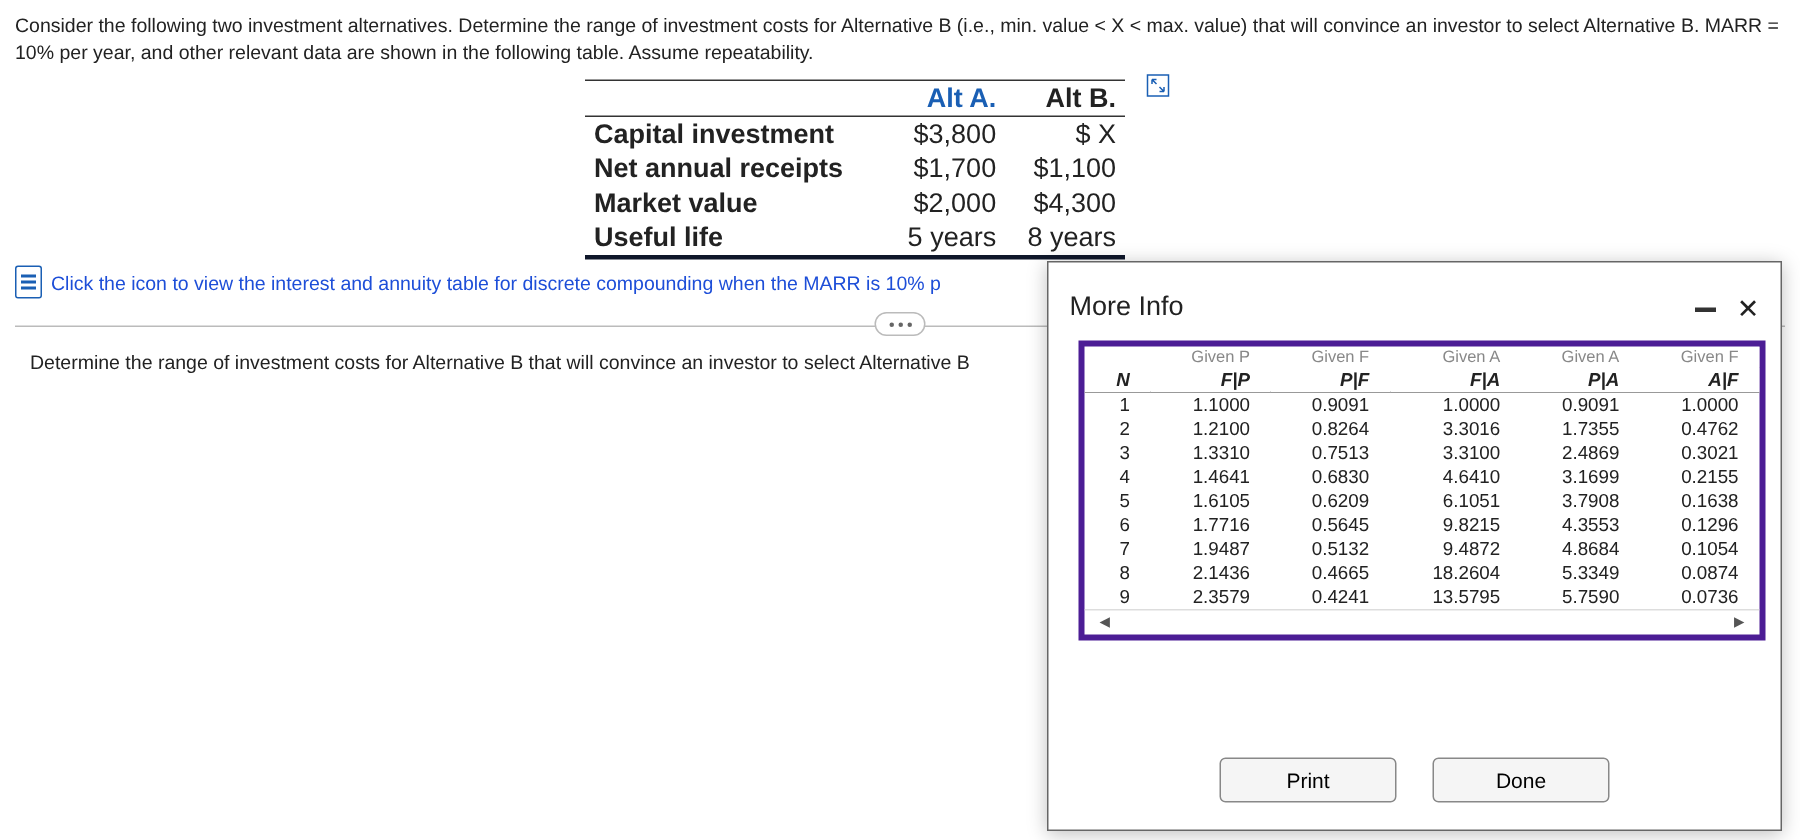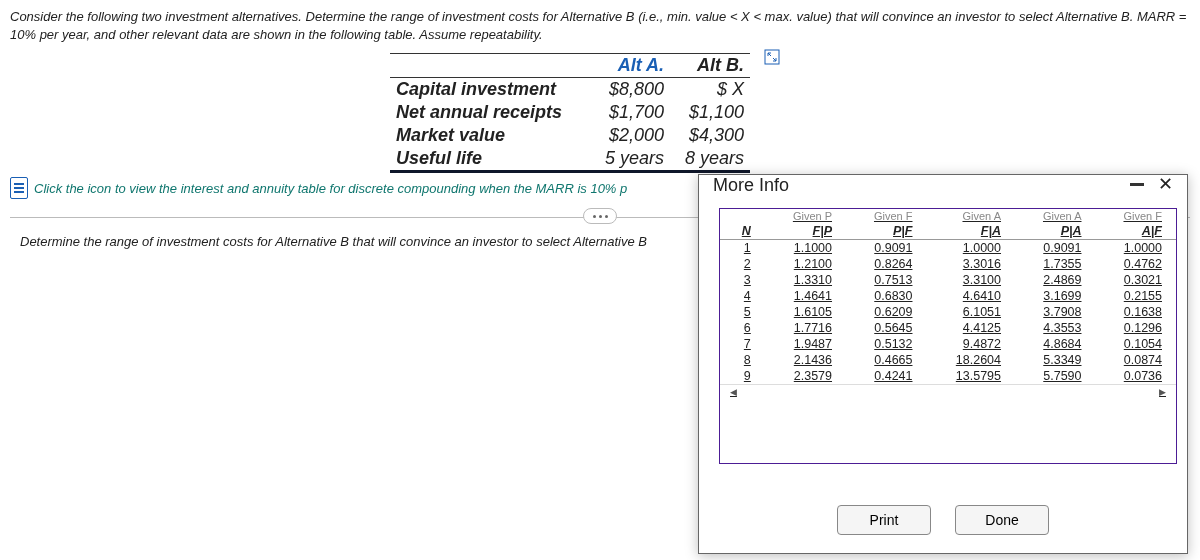--- a/index.html
+++ b/index.html
@@ -6,35 +6,35 @@
   body {
     font-family: Arial, Helvetica, sans-serif;
     font-size: 13px;
     color: #222;
     width: 1200px;
     height: 560px;
     position: relative;
     overflow: hidden;
     background: #fff;
   }
-  .problem-area { padding: 8px 10px; font-style: italic; }
+  .problem-area { padding: 8px 10px; }
   .problem-text { line-height: 1.35; margin-bottom: 10px; }
   .data-block { position: relative; }
   .data-table-wrap { margin-left: 380px; width: 360px; position: relative;}
   .data-table { border-collapse: collapse; width: 100%; font-size: 18px;}
   .data-table th, .data-table td { padding: 1px 6px; text-align: right; }
   .data-table th:first-child, .data-table td:first-child { text-align: left; margin-top: 27px; }
   .data-table .hdr td, .data-table .hdr th { border-top: 1px solid #333; border-bottom: 1px solid #333; font-weight: bold;}
   .data-table .lastrow td { border-bottom:3px solid #0f172a; }
   .alt-a { color:#1a5fb4; font-weight:bold;}
   .expand-icon {
     position: absolute; top: -4px; right: -30px; width:16px; height:16px;
     cursor: pointer;
   }
-  .link-row { color:#0f766e; display:flex; align-items:center; gap:6px; margin-top:4px;}
+  .link-row { color:#1d4ed8; display:flex; align-items:center; gap:6px; margin-top:4px;}
   .doc-icon {
     width:18px; height:22px; border:1px solid #1a5fb4; border-radius:2px;
     display:inline-flex; flex-direction:column; justify-content:center; gap:2px; padding:2px 3px;
   }
   .doc-icon span { display:block; height:2px; background:#1a5fb4;}
   .divider-wrap { margin:18px 0 12px 0; position:relative;}
   .divider-wrap hr { border:none; border-top:1px solid #bbb;}
   .dots-pill {
     position:absolute; top:-9px; left:50%; transform:translateX(-50%);
     background:#fff; border:1px solid #bbb; border-radius:10px;
@@ -47,49 +47,48 @@
     display:inline-block; width:36px; height:18px; border:1px solid #888;
     vertical-align:middle; margin:0 2px;
   }
   
   .modal {
     position:absolute; top:174px; right:12px; width:490px; height:380px;
     background:#fff; border:1px solid #666; box-shadow:0 2px 12px rgba(0,0,0,0.25);
     display:flex; flex-direction:column;
   }
   .modal-head {
-    display:flex; justify-content:space-between; align-items:flex-start;
-    padding:0 14px 4px 14px;
+    display:flex; justify-content:space-between; align-items:flex-end;
+    padding:19px 14px 4px 14px;
   }
   .modal-title { font-size:18px; }
   .modal-controls { display:flex; gap:14px; align-items:center;}
   .min-icon { width:14px; height:3px; background:#333; cursor:pointer;}
   .close-icon { font-size:18px; cursor:pointer; line-height:1;}
   .modal-body { flex:1; padding:4px 10px 4px 20px; overflow:hidden; position:relative;}
   .factor-wrap {
-    border:1px solid #4c1d95; height:256px; overflow:auto; font-size:12.5px;
+    border:4px solid #4c1d95; height:200px; overflow:auto; font-size:12.5px;
     margin-top:4px;
-    text-decoration:underline;
   }
   .factor-table { border-collapse:collapse; width:100%; }
   .factor-table th, .factor-table td {
     text-align:right; padding:1px 14px; white-space:nowrap;
   }
   .factor-table thead th {
     position:sticky; top:0; background:#fff; font-style:italic; font-weight:bold;
     border-bottom:1px solid #999;
   }
   .factor-table thead .pre th {
     font-style:normal; font-weight:normal; border:none; color:#888; font-size:11px;
   }
   .modal-foot {
     display:flex; justify-content:center; gap:24px; padding:14px 0 18px 0;
   }
   .modal-foot button {
-    width:94px; height:30px; border:1px solid #888; border-radius:4px;
+    width:118px; height:30px; border:1px solid #888; border-radius:4px;
     background:#f5f5f5; font-size:14px; cursor:pointer;
   }
   .tri { font-size:9px; color:#555; padding:0 4px;}
 </style>
 </head>
 <body>
 
 <div class="problem-area">
   <p class="problem-text">Consider the following two investment alternatives. Determine the range of investment costs for Alternative B (i.e., min. value &lt; X &lt; max. value) that will convince an investor to select Alternative B. MARR = 10% per year, and other relevant data are shown in the following table. Assume repeatability.</p>
 
@@ -97,21 +96,21 @@
     <div class="data-table-wrap">
       <table class="data-table">
         <tbody>
             <tr class="hdr">
           <td></td>
           <td class="alt-a">Alt A.</td>
           <td>Alt B.</td>
         </tr>
         <tr>
           <td style="font-weight:bold">Capital investment</td>
-          <td>$8,800</td>
+          <td>$3,800</td>
           <td>$    X</td>
         </tr>
         <tr>
           <td style="font-weight:bold">Net annual receipts</td>
           <td>$1,700</td>
           <td>$1,100</td>
         </tr>
         <tr>
           <td style="font-weight:bold">Market value</td>
           <td>$2,000</td>
@@ -221,21 +220,21 @@
               <td>1.6105</td>
               <td>0.6209</td>
               <td>6.1051</td>
               <td>3.7908</td>
               <td>0.1638</td>
             </tr>
             <tr>
               <td>6</td>
               <td>1.7716</td>
               <td>0.5645</td>
-              <td>4.4125</td>
+              <td>9.8215</td>
               <td>4.3553</td>
               <td>0.1296</td>
             </tr>
             <tr>
               <td>7</td>
               <td>1.9487</td>
               <td>0.5132</td>
               <td>9.4872</td>
               <td>4.8684</td>
               <td>0.1054</td>

